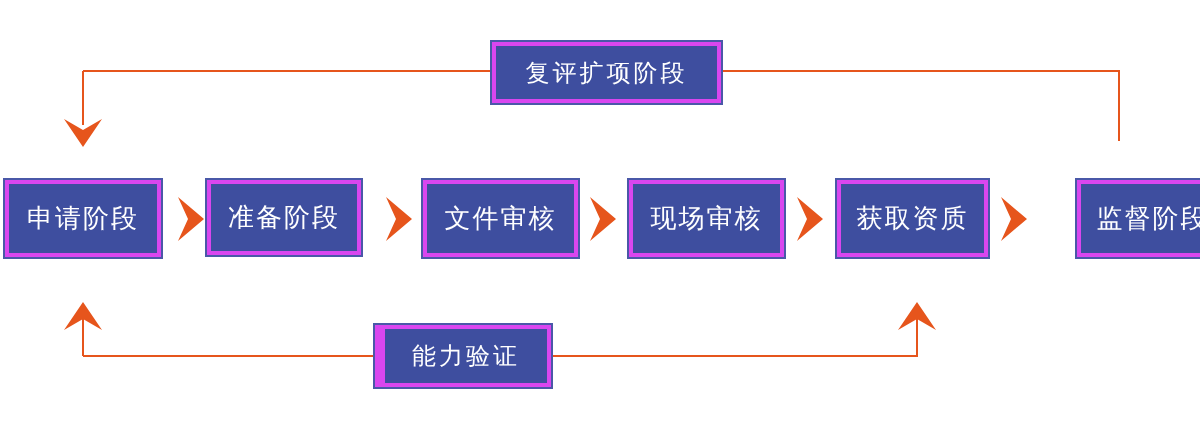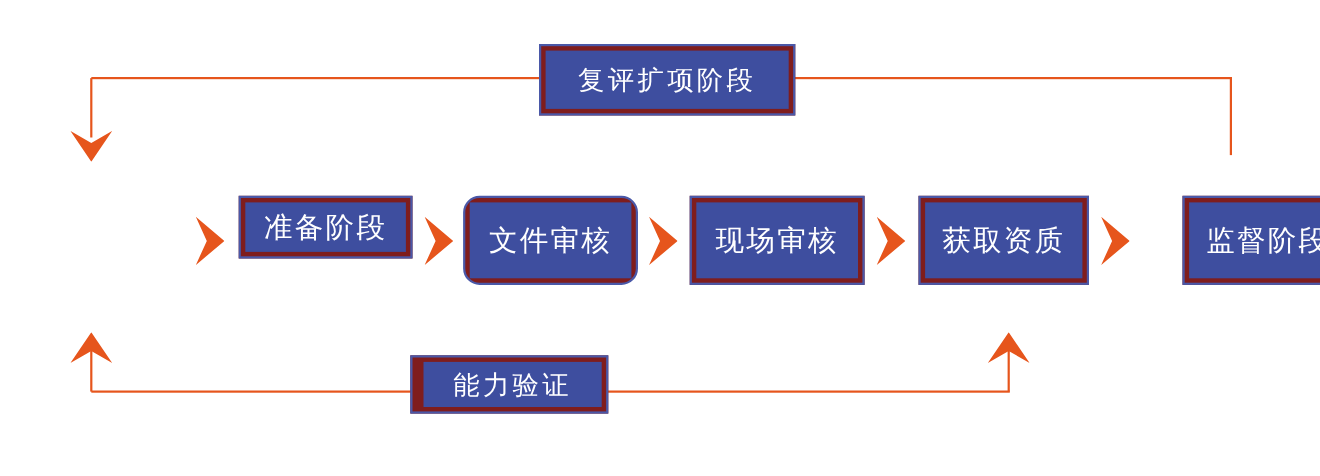--- a/index.html
+++ b/index.html
@@ -33,21 +33,21 @@
   .ah {
     position: absolute;
     z-index: 1;
     color: var(--arrow);
   }
   
   .node {
     position: absolute;
     box-sizing: border-box;
     border: 2px solid var(--node-border);
-    background: #7f1d1d;
+    background: #d946ef;
     padding: 4px;
     z-index: 2;
   }
   .node .inner {
     width: 100%;
     height: 100%;
     box-sizing: border-box;
     background: var(--node-fill);
     color: var(--node-text);
     display: flex;
@@ -90,36 +90,39 @@
   <svg class="ah" style="left:590px; top:197px;" width="26" height="44" viewBox="0 0 26 44">
     <polygon points="0,0 26,22 0,44 10,22" fill="currentColor"></polygon>
   </svg>
   <svg class="ah" style="left:797px; top:197px;" width="26" height="44" viewBox="0 0 26 44">
     <polygon points="0,0 26,22 0,44 10,22" fill="currentColor"></polygon>
   </svg>
   <svg class="ah" style="left:1001px; top:197px;" width="26" height="44" viewBox="0 0 26 44">
     <polygon points="0,0 26,22 0,44 10,22" fill="currentColor"></polygon>
   </svg>
 
-  <div class="node main" style="left:217px; top:178px; width:158px; height:57px;">
+  <div class="node main" style="left:3px; top:178px; width:160px; height:81px;">
+    <div class="inner">申请阶段</div>
+  </div>
+  <div class="node main" style="left:205px; top:178px; width:158px; height:79px;">
     <div class="inner">准备阶段</div>
   </div>
-  <div class="node main" style="left:421px; top:178px; width:159px; height:81px;border-radius:15px;">
+  <div class="node main" style="left:421px; top:178px; width:159px; height:81px;">
     <div class="inner">文件审核</div>
   </div>
   <div class="node main" style="left:835px; top:178px; width:155px; height:81px;">
     <div class="inner">获取资质</div>
   </div>
   <div class="node main" style="left:627px; top:178px; width:159px; height:81px;">
     <div class="inner">现场审核</div>
   </div>
   <div class="node main" style="left:1039px; top:178px; width:155px; height:81px;margin-left:36px;">
     <div class="inner">监督阶段</div>
   </div>
 
   <div class="node loop" style="left:490px; top:40px; width:233px; height:65px;">
     <div class="inner">复评扩项阶段</div>
   </div>
-  <div class="node loop" style="left:373px; top:323px; width:180px; height:53px;padding-left:10px;">
+  <div class="node loop" style="left:373px; top:323px; width:180px; height:66px;padding-left:10px;">
     <div class="inner">能力验证</div>
   </div>
 
 </div>
 
 </body></html>

